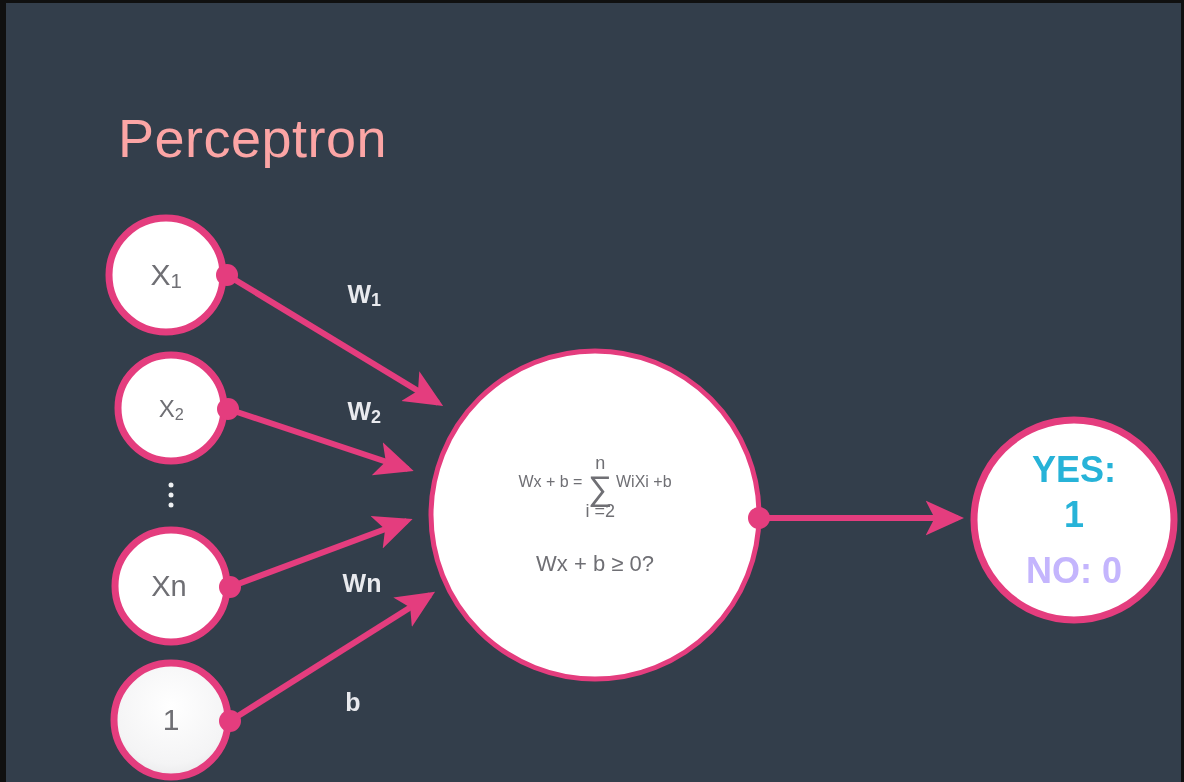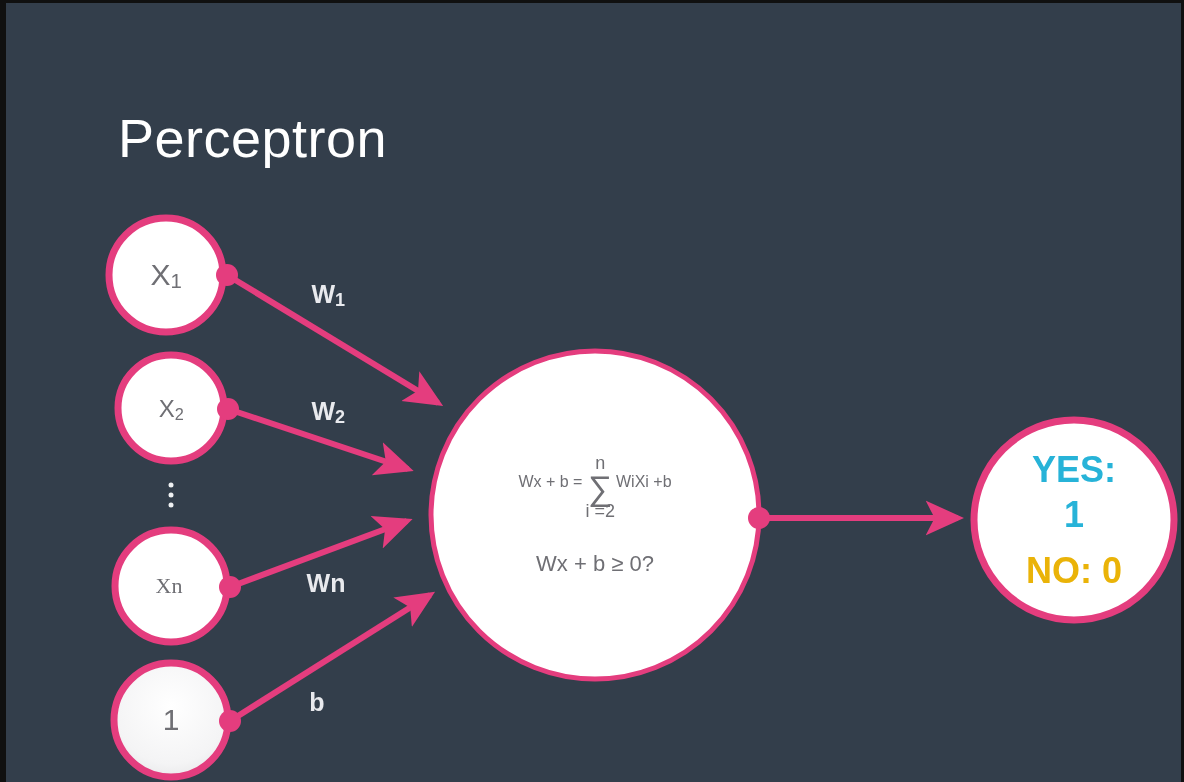--- a/index.html
+++ b/index.html
@@ -25,21 +25,21 @@
     top: 0;
     width: 1184px;
     height: 782px;
   }
   .title {
     position: absolute;
     left: 112px;
     top: 104px;
     font-size: 54px;
     font-weight: 300;
-    color: #ffffff;
+    color: #fca5a5;
     letter-spacing: 0.5px;
     white-space: nowrap;
     text-align: right;
   }
   .node-label {
     position: absolute;
     color: #6f6f74;
     font-weight: 400;
     white-space: nowrap;
     transform: translate(-50%, -50%);
@@ -52,20 +52,21 @@
     top: 0.16em;
     letter-spacing: -0.5px;
   }
   .weight-label {
     position: absolute;
     color: #e9eaee;
     font-weight: 700;
     font-size: 25px;
     white-space: nowrap;
     transform: translate(-50%, -50%);
+    margin-left: 36px;
   }
   .weight-label .sub {
     font-size: 0.72em;
     position: relative;
     top: 0.16em;
     letter-spacing: -0.5px;
   }
   .formula-block {
     position: absolute;
     left: 589px;
@@ -114,21 +115,21 @@
     position: absolute;
     left: 1068px;
     top: 517px;
     transform: translate(-50%, -50%);
     text-align: center;
     line-height: 1.26;
     font-size: 36px;
     font-weight: 700;
   }
   .out-yes { color: #27b3d8; }
-  .out-no  { color: #eab308; margin-top: 10px; }
+  .out-no  { color: #c4b5fd; margin-top: 10px; }
   .ellipsis-dots {
     position: absolute;
     left: 165px;
     top: 492px;
     transform: translate(-50%, -50%);
     display: flex;
     flex-direction: column;
     gap: 5px;
     align-items: center;
   }
@@ -190,21 +191,21 @@
   </svg>
 
   <div class="title">Perceptron</div>
 
   <div class="node-label" style="left:160px; top:272px; font-size:30px;">
     <span>X</span><span class="sub">1</span>
   </div>
   <div class="node-label" style="left:165px; top:406px; font-size:24px;">
     <span>X</span><span class="sub">2</span>
   </div>
-  <div class="node-label" style="left:163px; top:583px; font-size:22px;font-family:Liberation Serif, serif;">
+  <div class="node-label" style="left:163px; top:583px; font-size:29px;">
     <span>Xn</span>
   </div>
   <div class="node-label" style="left:165px; top:717px; font-size:30px;">
     <span>1</span>
   </div>
 
   <div class="ellipsis-dots">
     <i></i>
     <i></i>
     <i></i>

